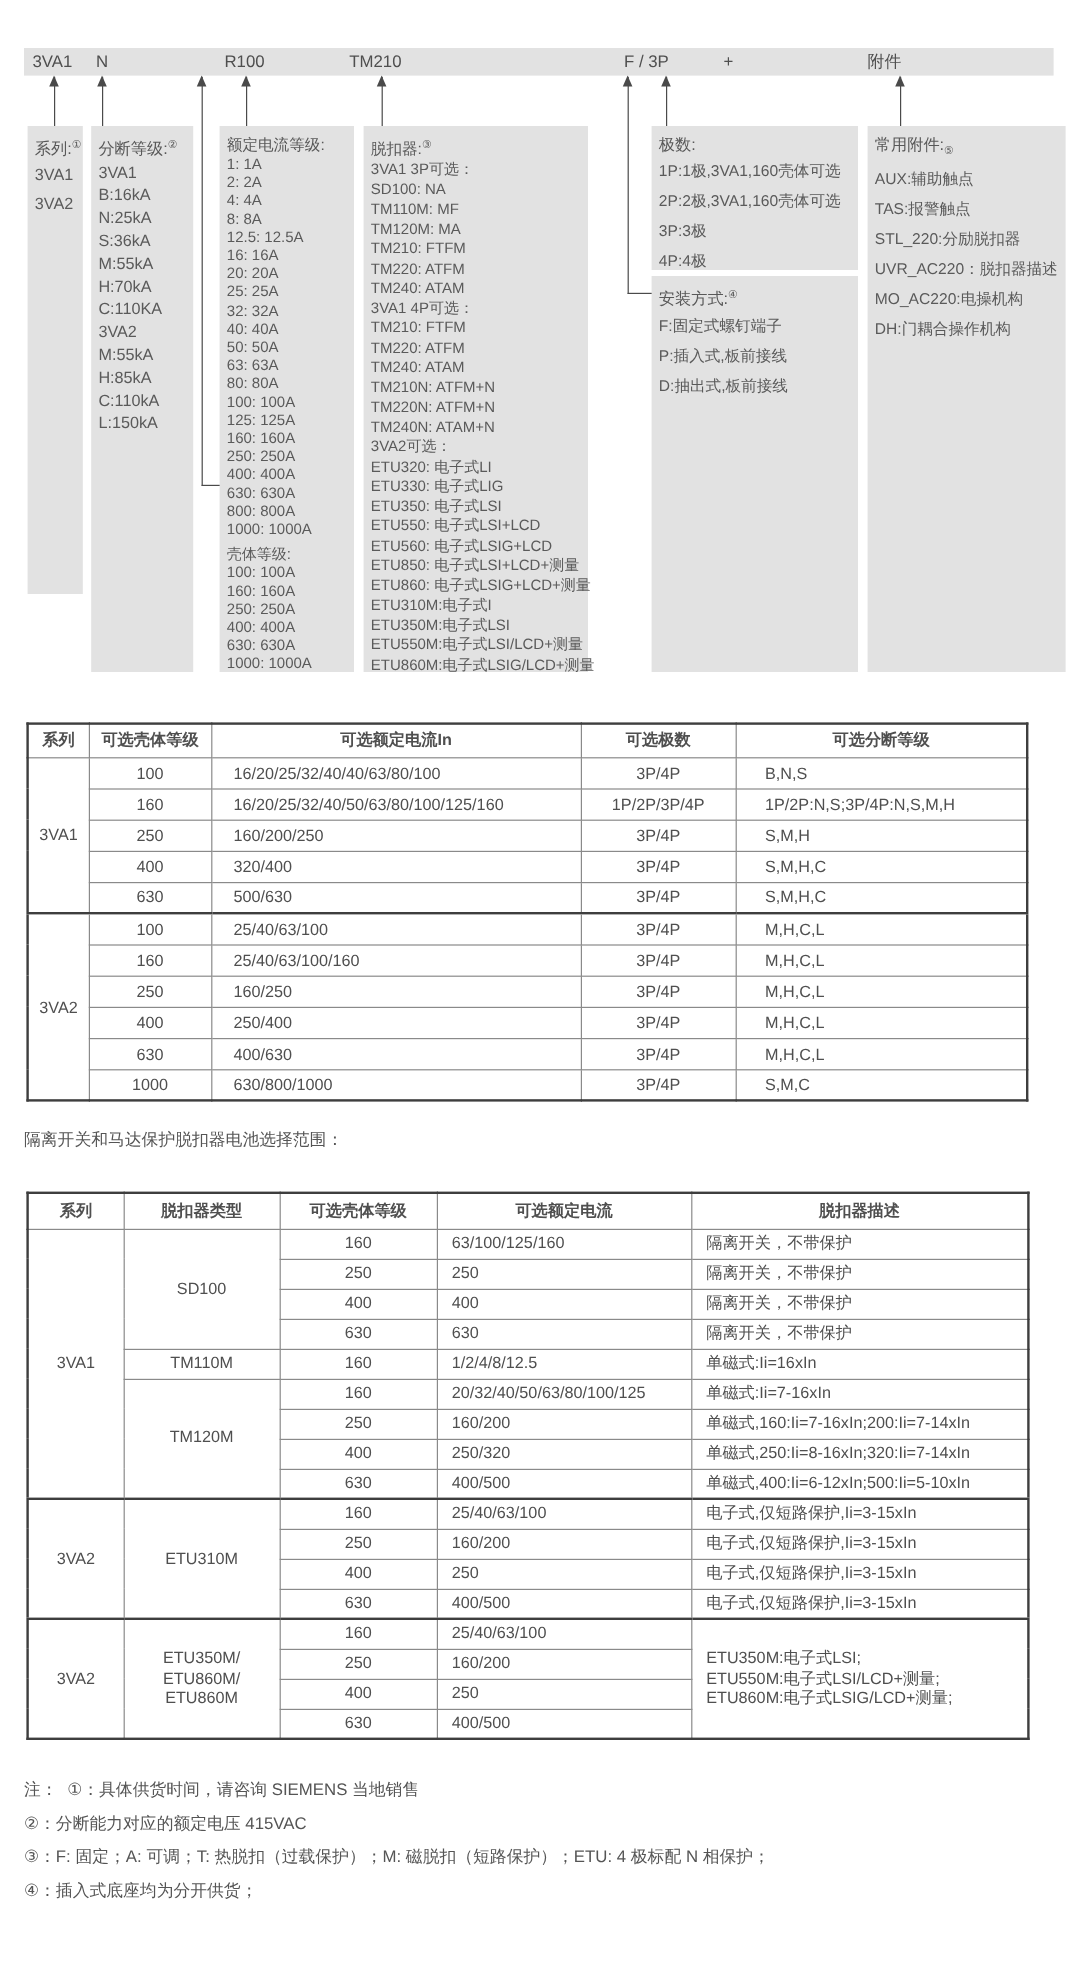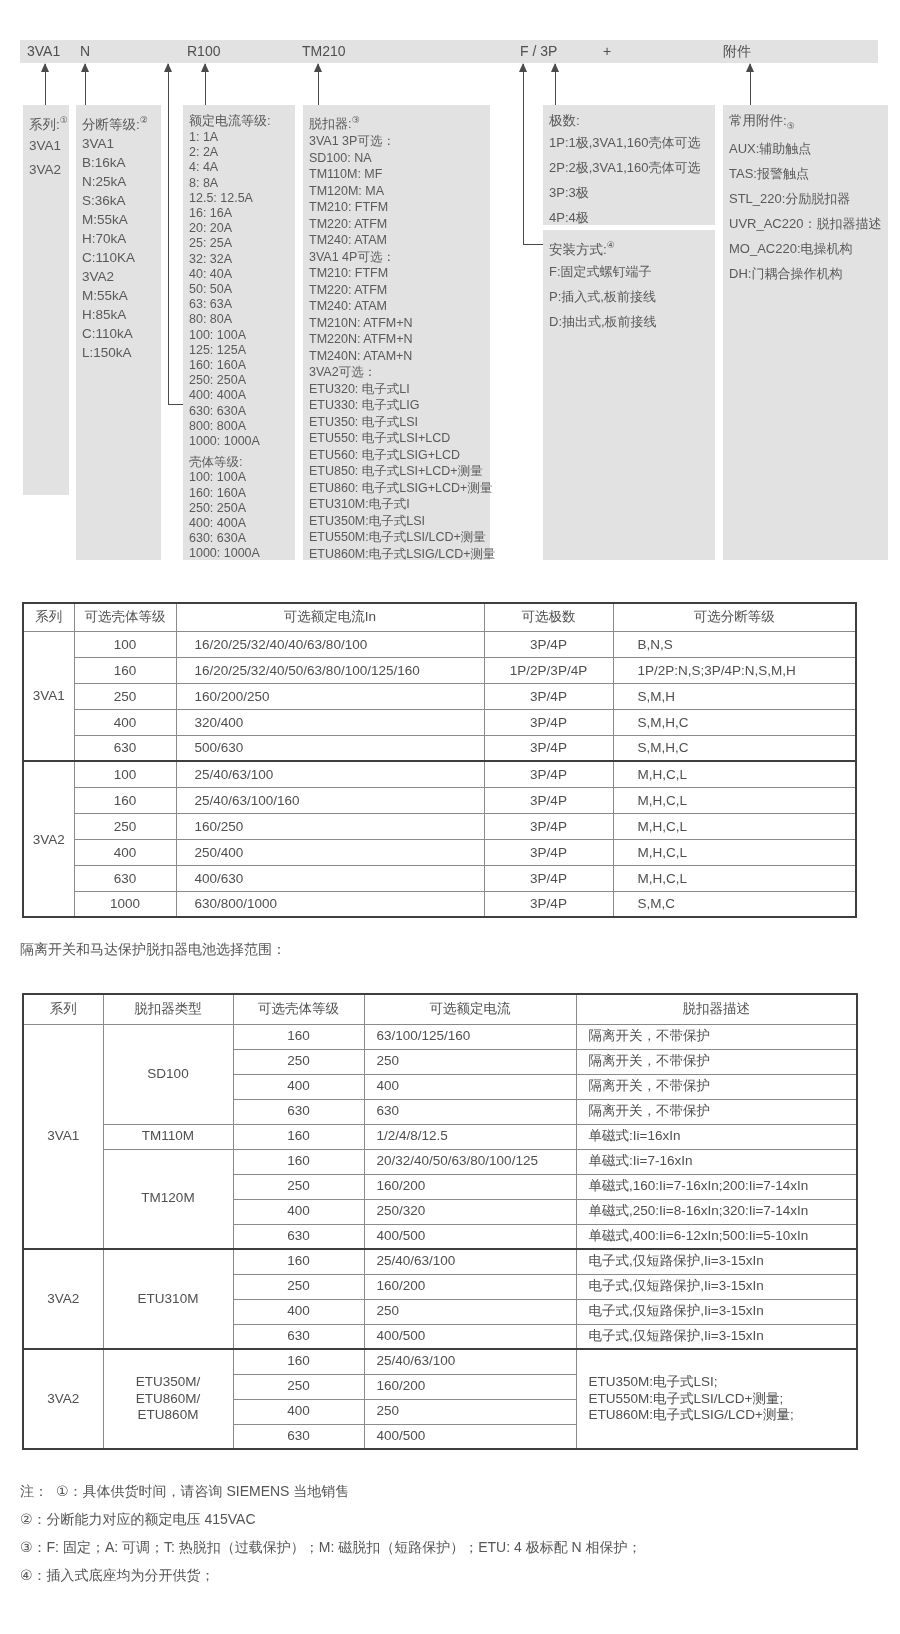--- a/index.html
+++ b/index.html
@@ -25,21 +25,21 @@
   .lh19 .line{line-height:19px;font-size:13.5px;}
   .lh15 .line{line-height:15.2px;font-size:12.5px;}
   .lh16 .line{line-height:16.5px;font-size:12.5px;}
   .lh25 .line{line-height:25px;font-size:13px;}
   .line.gap{margin-top:6px;}
 
   
   .dtable{position:absolute;border-collapse:collapse;table-layout:fixed;background:#fff;
           font-size:13.5px;color:#4f4f4f;border:2px solid #3e3e3e;}
   .dtable th,.dtable td{border:1px solid #8a8a8a;padding:0 4px;text-align:center;overflow:hidden;}
-  .dtable th{font-weight:normal;}
+  .dtable th{font-weight:bold;}
   .t1{left:22px;top:602px;width:833px;}
   .t1 thead tr{height:28px;} .t1 tbody tr{height:26px;}
   .t1 td.c2{text-align:left;padding-left:18px;}
   .t1 td.c4{text-align:left;padding-left:24px;}
   .t2{left:22px;top:993px;width:834px;}
   .t2 thead tr{height:30px;} .t2 tbody tr{height:25px;}
   .t2 td{white-space:pre-line;line-height:1.25;}
   .t2 td.c3,.t2 td.c4{text-align:left;padding-left:12px;}
   .dtable tr.grp td{border-top:2px solid #3e3e3e;}
 
@@ -50,21 +50,21 @@
 </style>
 </head>
 <body>
 
 <div class="page">
 
   <div class="code-bar">
     <span class="cp" style="left:7px">3VA1</span>
     <span class="cp" style="left:60px">N</span>
     <span class="cp" style="left:167px">R100</span>
-    <span class="cp" style="left:282px">TM210</span>
+    <span class="cp" style="left:271px">TM210</span>
     <span class="cp" style="left:500px">F / 3P</span>
     <span class="cp" style="left:583px">+</span>
     <span class="cp" style="left:703px">附件</span>
   </div>
 
   <div class="arrow" style="left:45px;top:64px;height:41px"></div>
   <div class="arrow" style="left:85px;top:64px;height:41px"></div>
   <div class="arrow elbow" style="left:168px;top:64px;height:340px;width:15px"></div>
   <div class="arrow" style="left:205px;top:64px;height:41px"></div>
   <div class="arrow" style="left:318px;top:64px;height:41px"></div>

